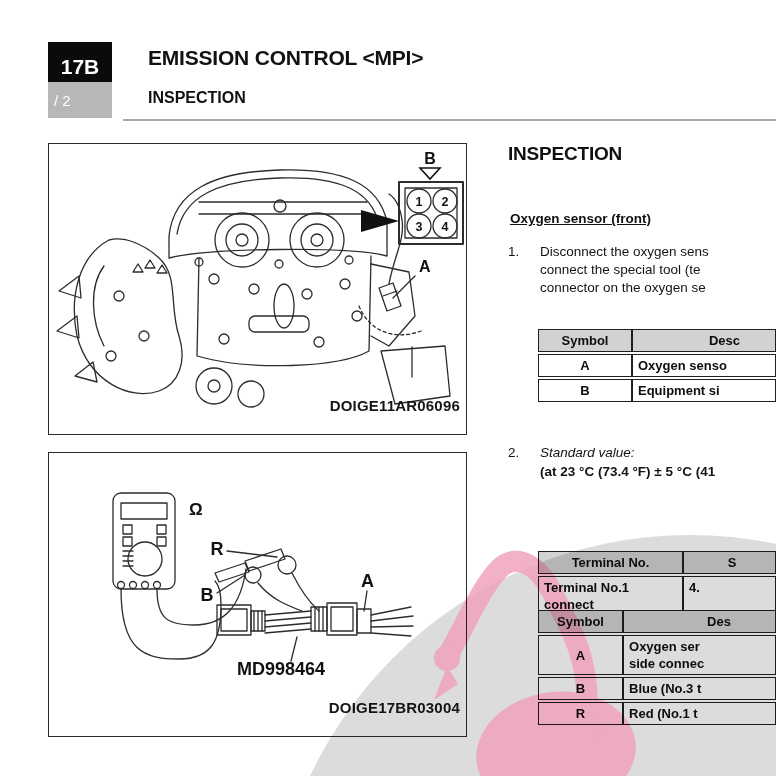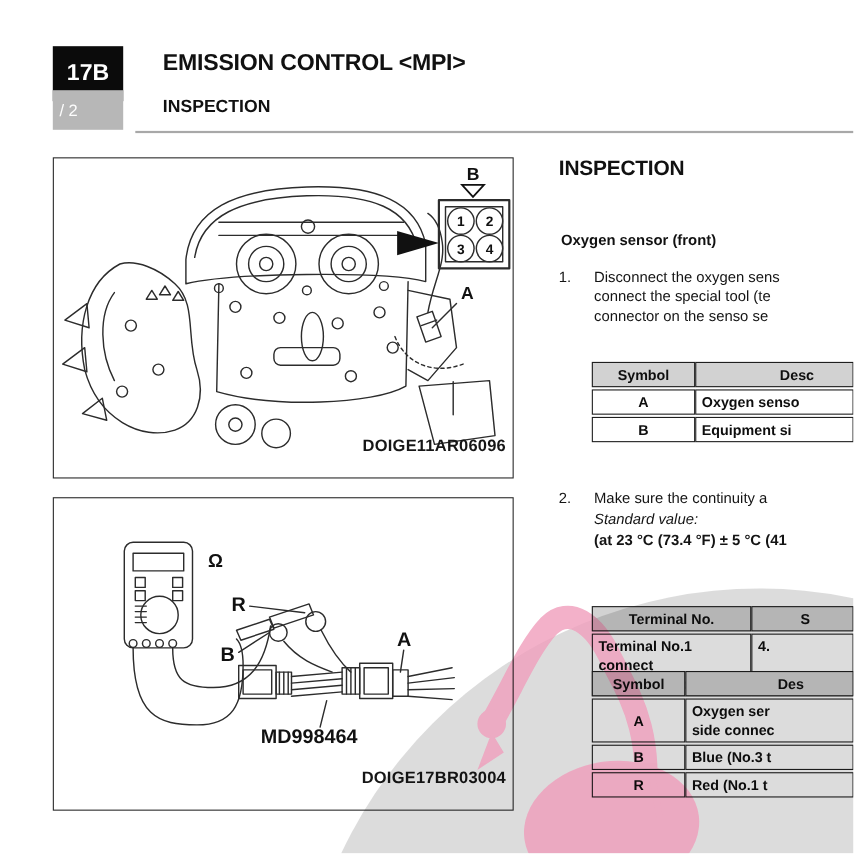--- a/index.html
+++ b/index.html
@@ -21,21 +21,21 @@
   .figbox.fig2{top:452px;height:285px;}
   .figcode{position:absolute;right:6px;bottom:20px;font-size:15px;font-weight:600;color:#161616;letter-spacing:0.2px;}
   .figbox svg{position:absolute;left:0;top:0;}
   .lineart{stroke:#2c2c2c;fill:none;stroke-width:1.3;stroke-linejoin:round;stroke-linecap:round;}
   .lineart-thick{stroke:#2c2c2c;fill:none;stroke-width:2;stroke-linejoin:round;}
   .figlabel{font-family:"Liberation Sans",sans-serif;font-weight:bold;fill:#111;}
 
   
   .r-heading{position:absolute;left:508px;top:143px;font-size:19px;font-weight:bold;letter-spacing:-0.2px;white-space:nowrap;}
   .r-sub1{position:absolute;left:510px;top:179px;font-size:15.5px;font-weight:bold;white-space:nowrap;}
-  .r-sub2{position:absolute;left:510px;top:211px;font-size:13.5px;font-weight:bold;white-space:nowrap;}
+  .r-sub2{position:absolute;left:510px;top:211px;font-size:13.5px;font-weight:bold;white-space:nowrap;text-decoration:underline;}
   .step{position:absolute;left:508px;font-size:13.5px;line-height:18px;color:#141414;}
   .step .num{position:absolute;left:0;top:0;}
   .step .lines{margin-left:32px;}
   .step .line{white-space:nowrap;}
   .step1{top:243px;}
   .step2{top:443px;line-height:19px;}
   .std-label{font-weight:normal;font-style:italic;white-space:nowrap;}
   .std-cond{font-weight:bold;white-space:nowrap;}
 
   
@@ -190,21 +190,21 @@
   </div>
 
   <div class="r-heading">INSPECTION</div>
   <div class="r-sub2">Oxygen sensor (front)</div>
 
   <div class="step step1">
     <span class="num">1.</span>
     <div class="lines">
       <div class="line">Disconnect the oxygen sens</div>
       <div class="line">connect the special tool (te</div>
-      <div class="line">connector on the senso se</div>
+      <div class="line">connector on the oxygen se</div>
     </div>
   </div>
 
   <table class="dtable t1">
     <colgroup>
         <col style="width:107px">
         <col style="width:160px">
       </colgroup>
     <tbody>
         <tr>
@@ -218,21 +218,20 @@
     <tr>
       <td class="sym">B</td>
       <td class="desc">Equipment si</td>
     </tr>
   </tbody>
     </table>
 
   <div class="step step2">
     <span class="num">2.</span>
     <div class="lines">
-      <div class="line">Make sure the continuity a</div>
       <div class="line std-label">Standard value:</div>
       <div class="line std-cond">(at 23 °C (73.4 °F) ± 5 °C (41</div>
     </div>
   </div>
 
   <table class="dtable t2">
     <colgroup>
         <col style="width:204px">
         <col style="width:150px">
       </colgroup>

